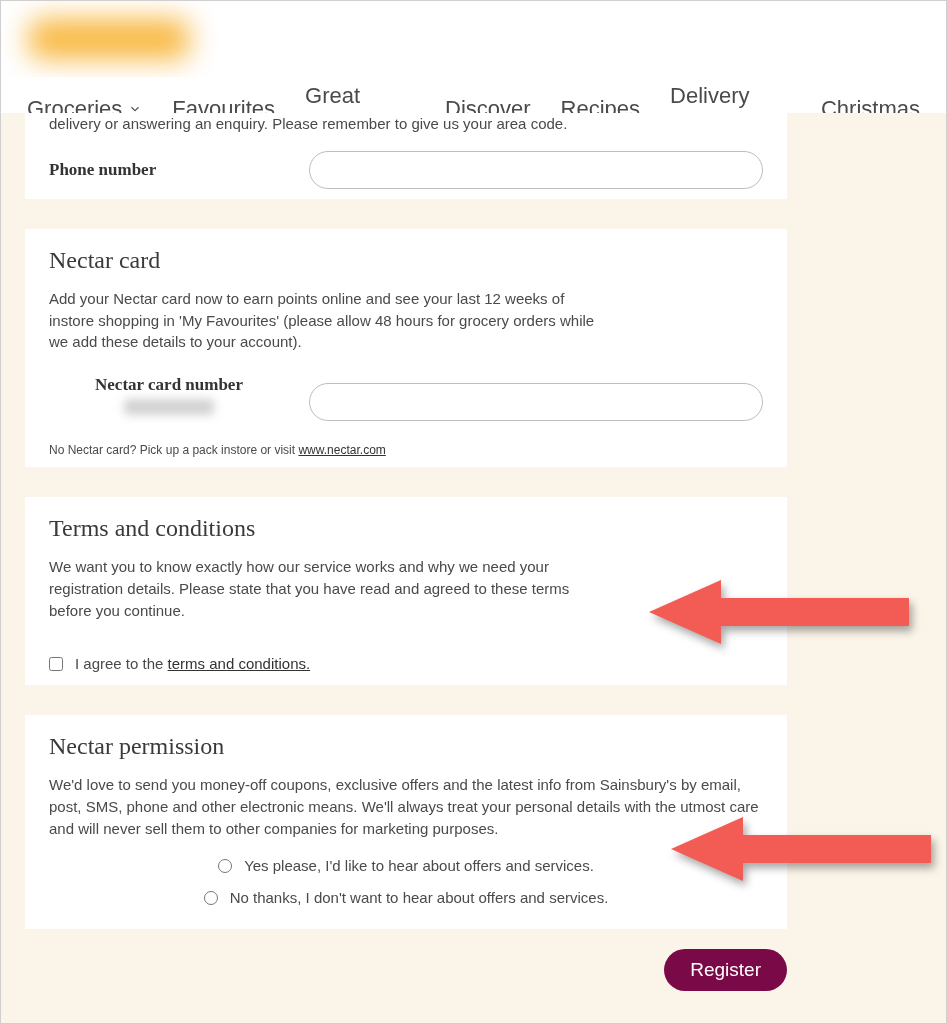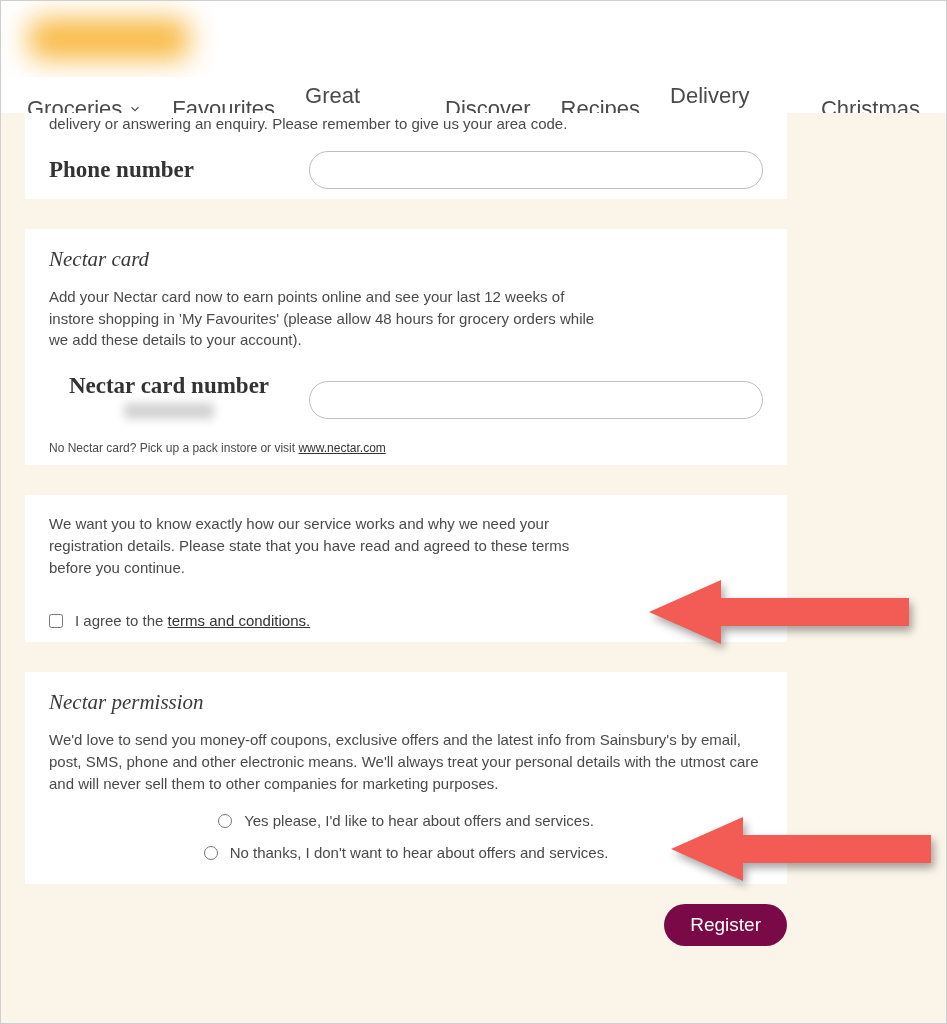--- a/index.html
+++ b/index.html
@@ -56,43 +56,42 @@
   .card {
     background: #fff;
     padding: 18px 24px 10px 24px;
     margin-top: 30px;
   }
   .first-card {
     margin-top: 0;
     padding-top: 0;
   }
   .card h2 {
-    font-size: 21px;
+    font-size: 24px;
     font-weight: 500;
     color: #3a3a3a;
     margin-bottom: 14px;
     font-family: Georgia, 'Times New Roman', serif;
-    font-style: italic;
   }
   .card p, .card label, .card .text {
     font-size: 15px;
     color: #4a4a4a;
     line-height: 1.45;
   }
   .field-row {
     display: flex;
     align-items: center;
     gap: 20px;
     margin-top: 16px;
   }
   .field-label {
     width: 240px;
     font-weight: 700;
     color: #333;
-    font-size: 23px;
+    font-size: 17px;
     font-family: Georgia, 'Times New Roman', serif;
   }
   .sub-blur {
     margin-top: 4px;
     width: 90px;
     height: 16px;
     background: #bfbfbf;
     filter: blur(5px);
     border-radius: 4px;
     opacity: 0.7;
@@ -213,35 +212,36 @@
         <p class="text">delivery or answering an enquiry. Please remember to give us your area code.</p>
         <div class="field-row">
           <div class="field-label">Phone number</div>
           <input type="text" class="text-input" value="" style="">
         </div>
       </div>
 
       <div class="card">
         <h2>Nectar card</h2>
         <p class="text" style="max-width:560px">Add your Nectar card now to earn points online and see your last 12 weeks of instore shopping in 'My Favourites' (please allow 48 hours for grocery orders while we add these details to your account).</p>
-        <div class="field-row" style="align-items:flex-end">
+        <div class="field-row" style="align-items:center">
           <div style="width:240px">
             <div class="field-label" style="text-align:center;width:auto">Nectar card number</div>
             <div style="display:flex;justify-content:center">
                 <div class="sub-blur"></div>
               </div>
           </div>
           <input type="text" class="text-input" style="margin-top: 14px;" value="">
         </div>
         <div class="no-nectar">
           <span>No Nectar card? Pick up a pack instore or visit </span><a class="inline-link">www.nectar.com</a>
         </div>
       </div>
 
       <div class="card">
+        <h2>Terms and conditions</h2>
         <p class="text" style="max-width:560px">We want you to know exactly how our service works and why we need your registration details. Please state that you have read and agreed to these terms before you continue.</p>
         <div class="check-row">
           <input type="checkbox" style="">
           <label>
             <span>I agree to the </span><a class="inline-link">terms and conditions.</a>
           </label>
         </div>
       </div>
 
       <div class="card">

